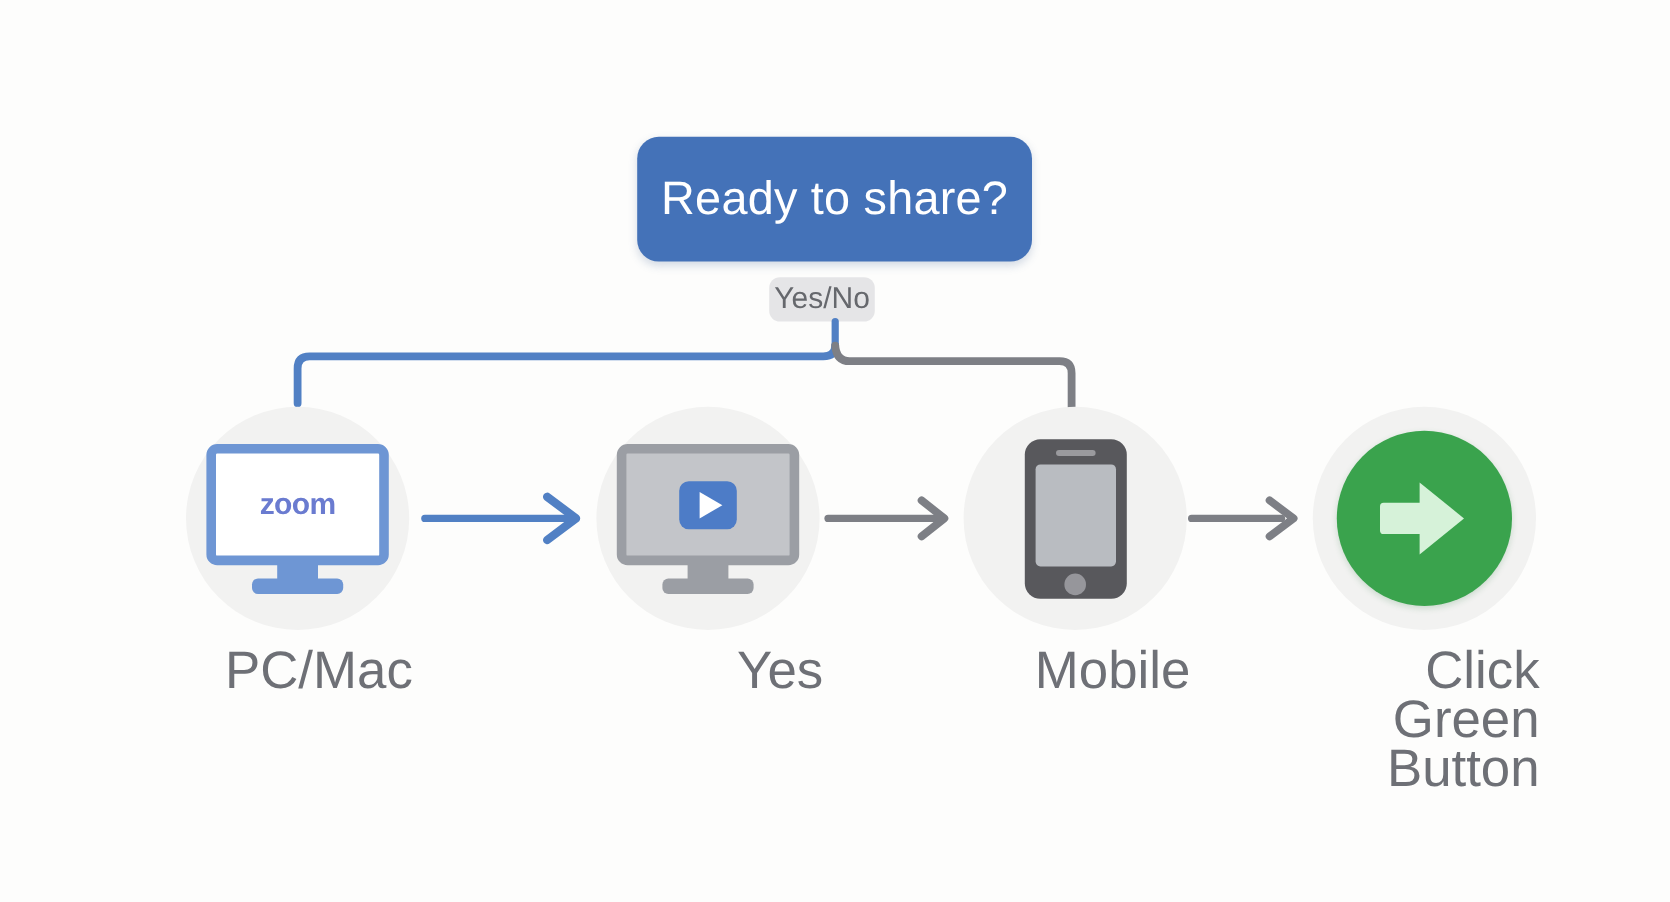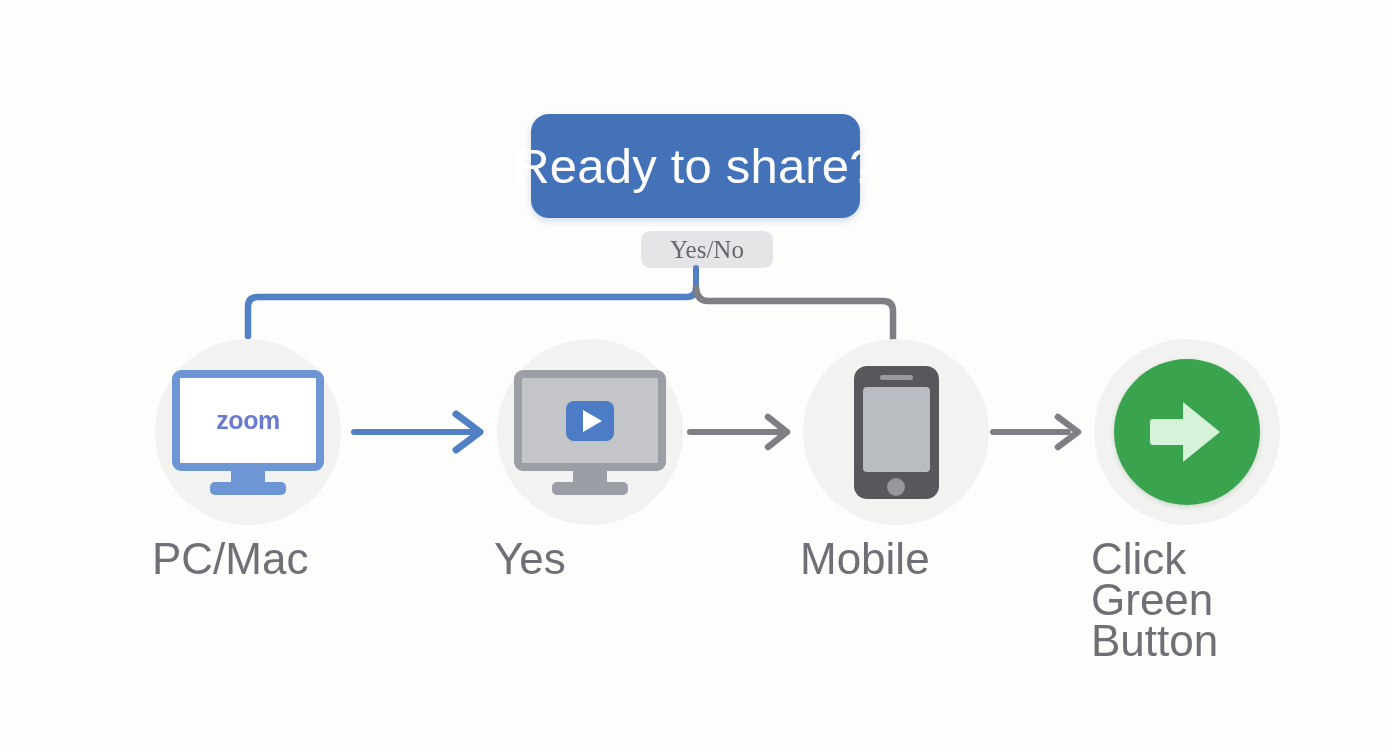--- a/index.html
+++ b/index.html
@@ -31,60 +31,59 @@
     border-radius: 18px;
     background: #4472b8;
     box-shadow: 0 3px 7px rgba(70,100,150,0.22);
     display: flex;
     align-items: center;
     justify-content: center;
     box-sizing: border-box;
   }
   .decision-box .dtext {
     color: #ffffff;
-    font-size: 49px;
+    font-size: 39px;
     letter-spacing: 0.2px;
     white-space: nowrap;
   }
 
   
   .branch-badge {
     position: absolute;
     left: 641px;
     top: 231px;
-    width: 132px;
+    width: 88px;
     height: 37px;
     border-radius: 9px;
     background: #e5e5e7;
     display: flex;
     align-items: center;
     justify-content: center;
     box-sizing: border-box;
-    font-family: Liberation Serif, serif;
   }
   .branch-badge .btext {
     color: #66686d;
     font-size: 25px;
     white-space: nowrap;
   }
 
   
   #connectors {
     position: absolute;
     left: 0; top: 0;
     width: 1392px;
     height: 752px;
     overflow: visible;
   }
 
   
   .node {
     position: absolute;
     width: 192px;
-    text-align: left;
+    text-align: right;
   }
   .node-circle {
     position: relative;
     width: 186px;
     height: 186px;
     margin: 0 auto;
     border-radius: 50%;
     background: #f2f2f1;
     display: flex;
     align-items: center;

